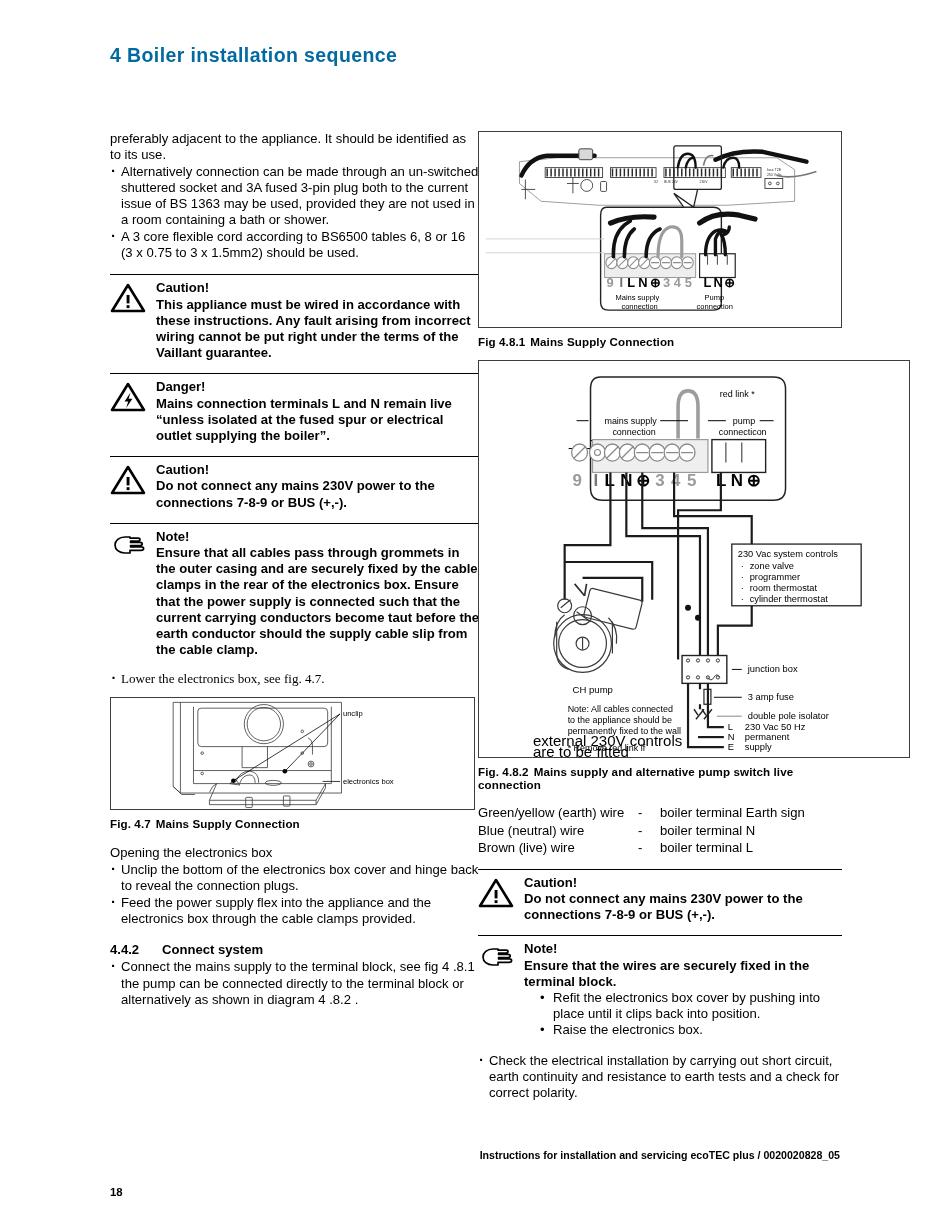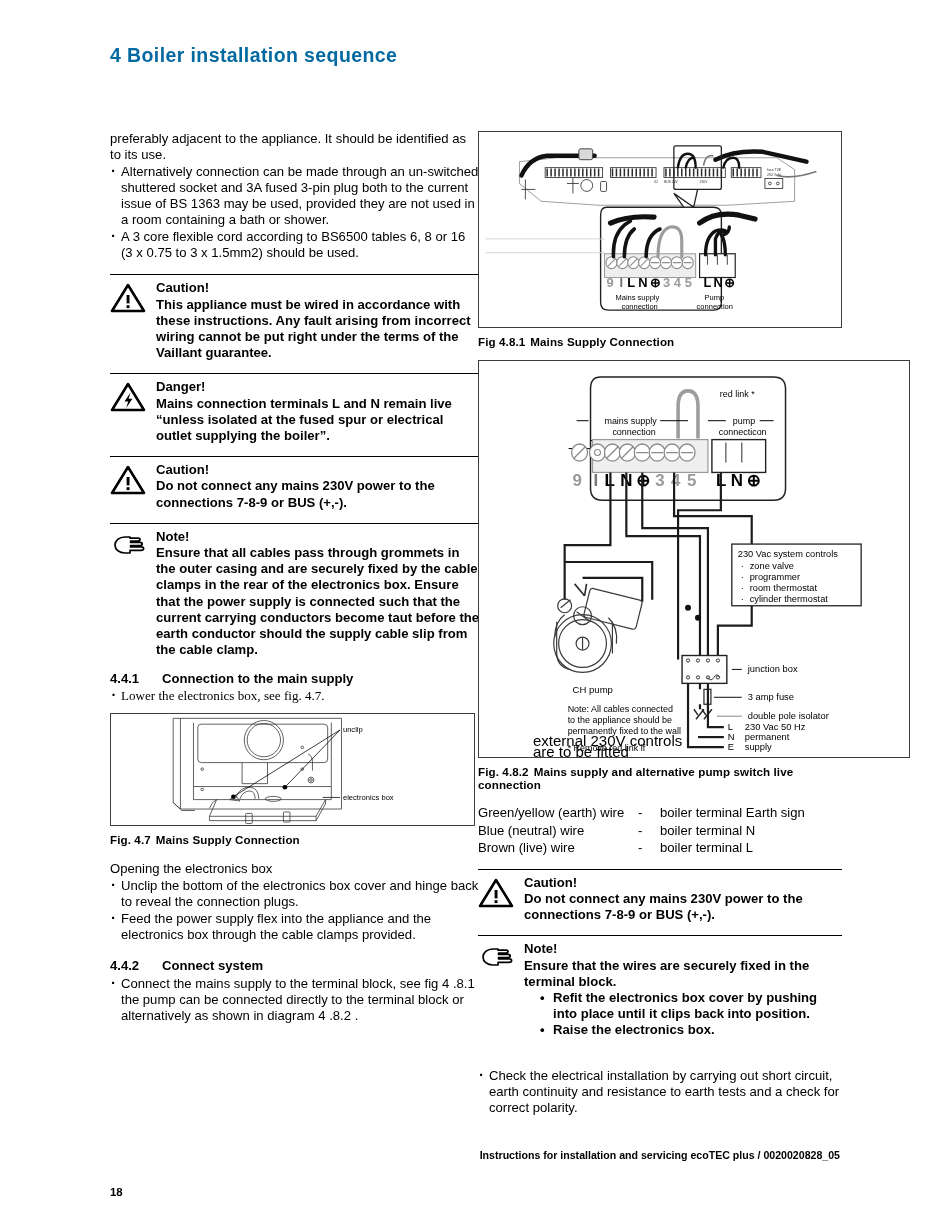--- a/index.html
+++ b/index.html
@@ -92,21 +92,21 @@
     line-height: 16.2px;
   }
   .notice-sub {
     list-style: none;
     margin: 0;
     padding: 0 0 0 16px;
   }
   .notice-sub > li {
     position: relative;
     font-size: 13.1px;
-    font-weight: bold;
+    font-weight: normal;
     line-height: 16.2px;
     padding-left: 13px;
   }
   .notice-sub > li::before {
     content: "\2022";
     position: absolute;
     left: 0;
     top: 0;
   }
 
@@ -228,23 +228,20 @@
                  C32.2 15.1 31.5 14.4 30 14.4 L20.6 14.4 L20.6 13.2 L28 13.2
                  C29.4 13.2 30 12.4 30 11.6 C30 10.8 29.4 10.1 28 10.1 L20 10.1
                  L20 9 Z" fill="#ffffff" stroke="#000" stroke-width="1.7" stroke-linejoin="round"></path>
       </svg>
     </span>
     <div class="notice-title">Note!</div>
     <div class="notice-body">Ensure that all cables pass through grommets in the outer casing and are securely fixed by the cable clamps in the rear of the electronics box. Ensure that the power supply is connected such that the current carrying conductors become taut before the earth conductor should the supply cable slip from the cable clamp.</div>
   </div>
 
   <div style="margin-top:13px;">
-    <div class="sec-head">
-      <span class="num">4.4.1</span><span>Connection to the main supply</span>
-    </div>
     <ul class="bullets body-text" style="margin-top:0;font-family:Liberation Serif, serif;">
       <li>Lower the electronics box, see fig. 4.7.</li>
     </ul>
   </div>
 
   <div class="figbox" style="width:365px;height:113px;margin-top:9px;">
     <svg class="svgfill" viewBox="0 0 365 153">
       <g fill="none" stroke="#3a3a3a" stroke-width="1.1" stroke-linejoin="round">
 
         <path d="M18 6 L18 122 L28 131 L250 131 L250 6 Z"></path>
@@ -689,19 +686,19 @@
       </svg>
     </span>
     <div class="notice-title">Note!</div>
     <div class="notice-body">Ensure that the wires are securely fixed in the terminal block.</div>
     <ul class="notice-sub">
       <li>Refit the electronics box cover by pushing into place until it clips back into position.</li>
       <li>Raise the electronics box.</li>
     </ul>
   </div>
 
-  <ul class="bullets body-text" style="margin-top:29px;">
+  <ul class="bullets body-text" style="margin-top:14px;">
     <li>Check the electrical installation by carrying out short circuit, earth continuity and resistance to earth tests and a check for correct polarity.</li>
   </ul>
 </div>
 
 <div class="footer-page">18</div>
 <div class="footer-note">Instructions for installation and servicing ecoTEC plus / 0020020828_05</div>
 
 </body></html>

